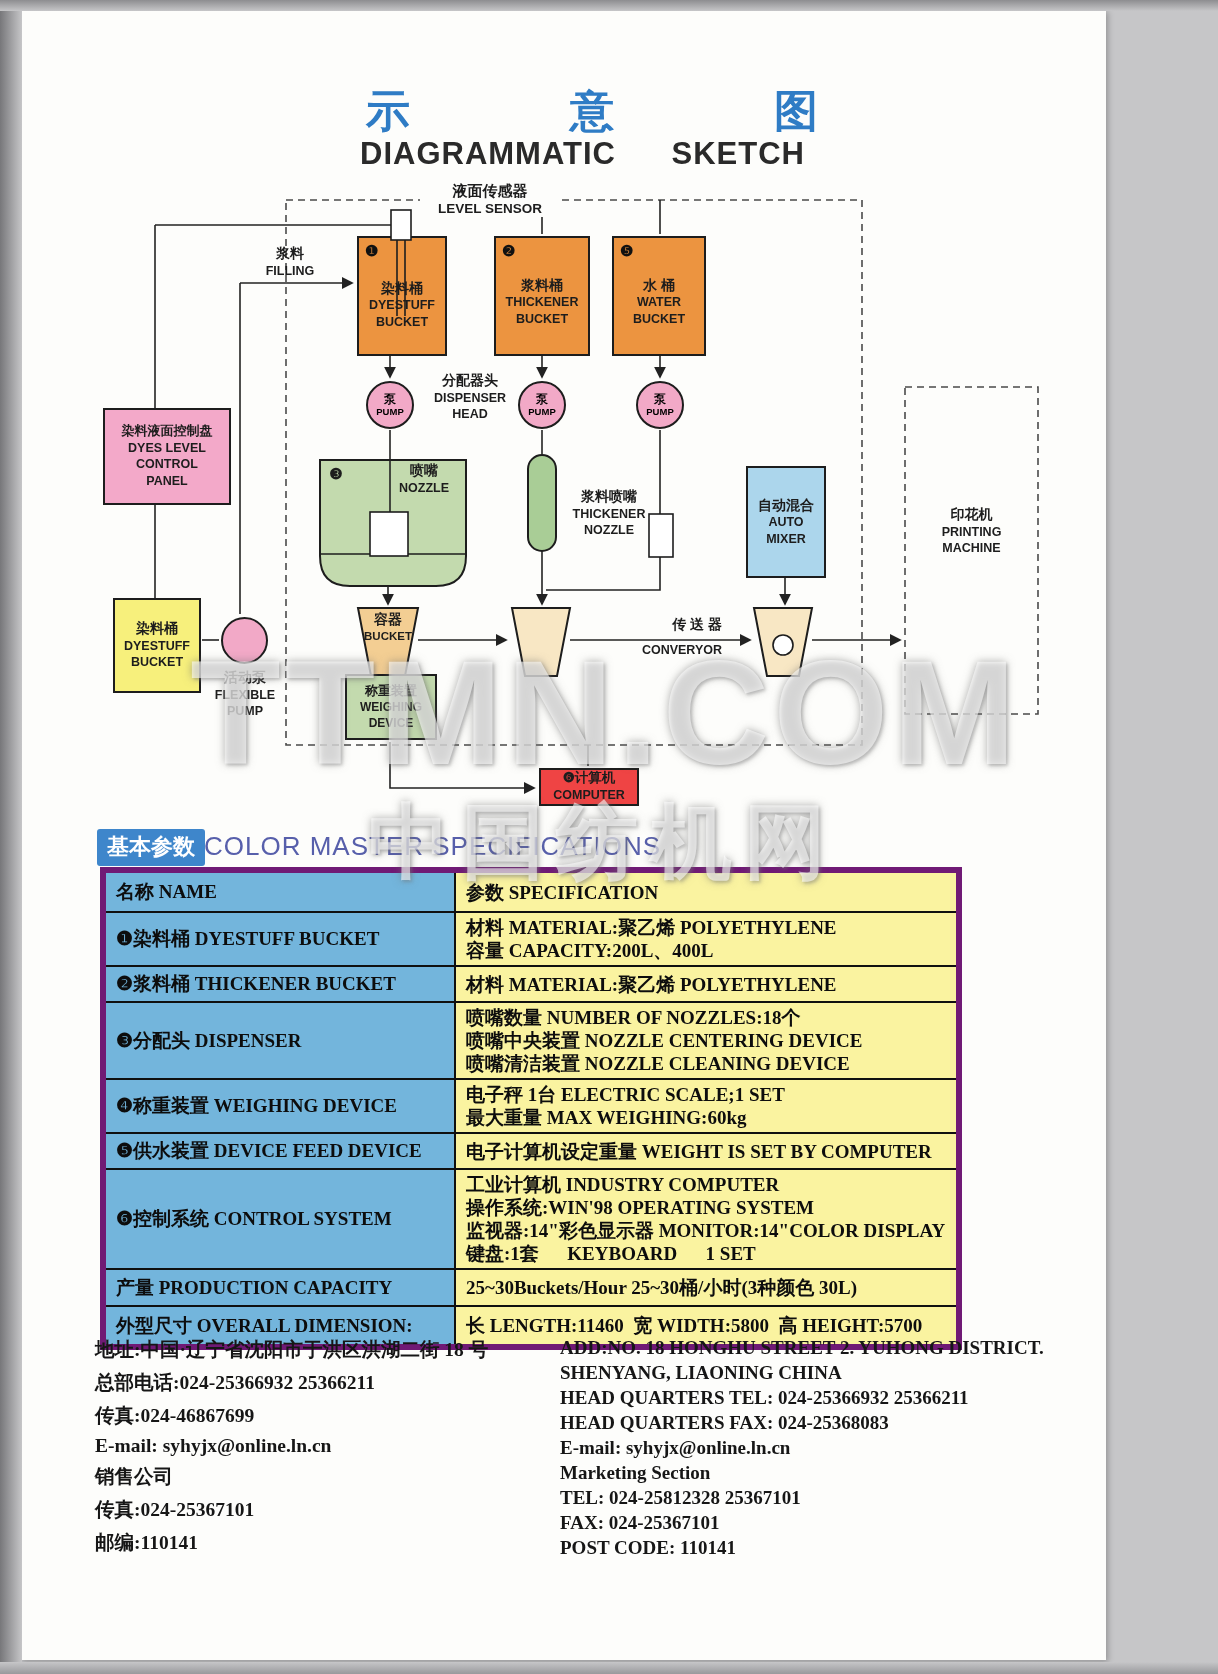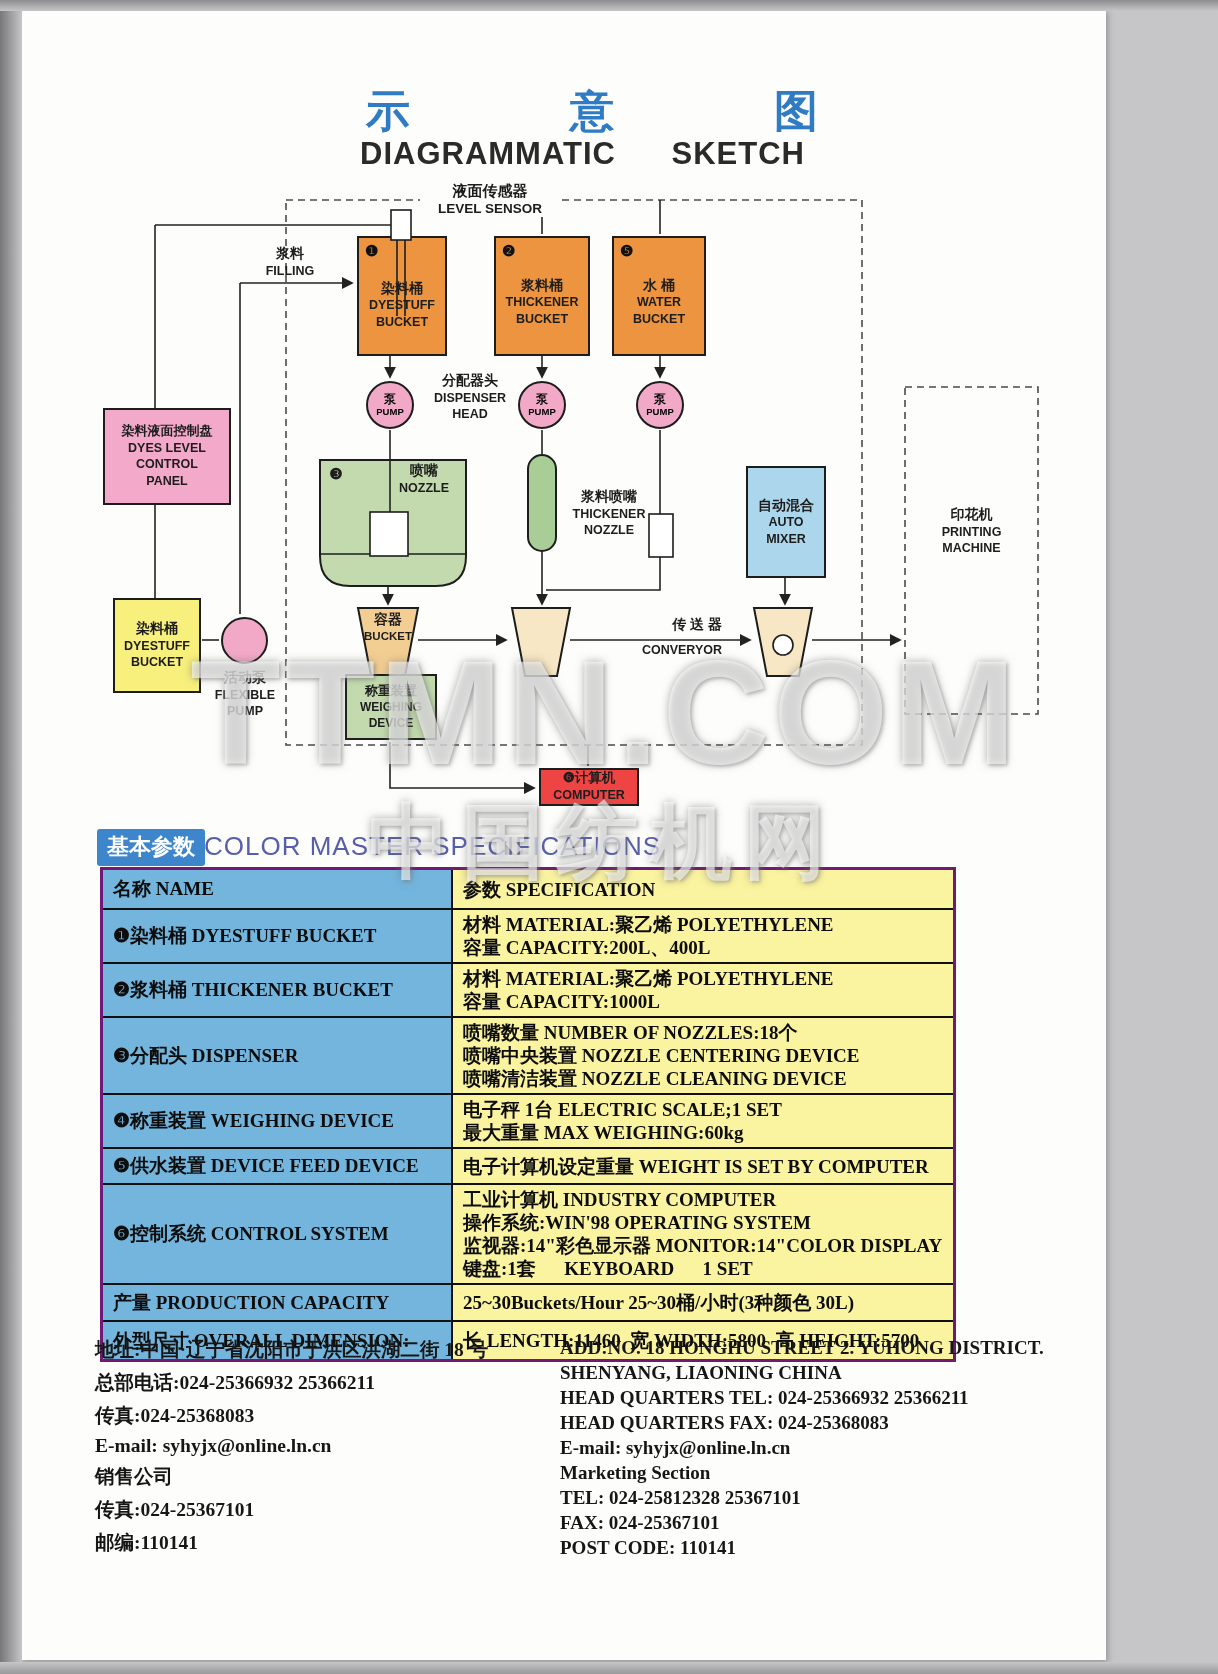--- a/index.html
+++ b/index.html
@@ -27,21 +27,21 @@
   .pump .dcn{font-size:12px;line-height:13px;}
   .pump .den{font-size:9.5px;line-height:11px;}
 
   .wm{position:absolute;z-index:6;font-weight:bold;color:rgba(255,255,255,0.58);text-shadow:0 0 8px rgba(110,110,110,0.55),2px 2px 3px rgba(120,120,120,0.3);pointer-events:none;white-space:nowrap;}
   .wm1{left:110px;top:628px;width:990px;font-size:148px;text-align:center;letter-spacing:4px;}
   .wm2{left:368px;top:788px;font-size:82px;letter-spacing:12px;}
 
   .tbl-badge{position:absolute;left:97px;top:829px;background:#3E86CB;color:#fff;font-size:22px;font-weight:bold;padding:3px 10px 4px 10px;border-radius:3px;z-index:2;}
   .tbl-heading{position:absolute;left:204px;top:831px;font-size:26px;font-weight:normal;color:#575FAB;letter-spacing:1px;z-index:2;}
 
-  .spec-table{position:absolute;left:100px;top:867px;width:850px;border:3px solid #701a75;font-family:"Liberation Serif",serif;z-index:2;background:#7f1d1d;}
+  .spec-table{position:absolute;left:100px;top:867px;width:850px;border:6px solid #701a75;font-family:"Liberation Serif",serif;z-index:2;background:#7f1d1d;}
   .trow{display:flex;border-top:2px solid #101010;min-height:32px;}
   .trow:first-child{border-top:none;}
   .tname{width:348px;background:#73B5DC;display:flex;align-items:center;padding:4px 10px;font-weight:bold;font-size:19px;color:#0d0d0d;box-sizing:border-box;flex-shrink:0;}
   .tspec{flex:1;background:#FAF3A0;border-left:2px solid #101010;padding:3px 10px;display:flex;flex-direction:column;justify-content:center;box-sizing:border-box;}
   .tline{font-weight:bold;font-size:19px;line-height:23px;color:#0d0d0d;white-space:pre-wrap;}
 
   .footer-col{position:absolute;font-family:"Liberation Serif",serif;font-weight:bold;color:#161616;z-index:2;}
   .footer-left{left:95px;top:1336px;width:455px;font-size:19.5px;}
   .footer-left .fline{margin-bottom:6px;}
   .footer-right{left:560px;top:1337px;width:495px;font-size:19px;}
@@ -246,21 +246,20 @@
       <div class="tname">❶染料桶 DYESTUFF BUCKET</div>
       <div class="tspec">
         <div class="tline">材料 MATERIAL:聚乙烯 POLYETHYLENE</div>
         <div class="tline">容量 CAPACITY:200L、400L</div>
       </div>
     </div>
     <div class="trow">
       <div class="tname">❷浆料桶 THICKENER BUCKET</div>
       <div class="tspec">
         <div class="tline">材料 MATERIAL:聚乙烯 POLYETHYLENE</div>
-        <div class="tline">容量 CAPACITY:1000L</div>
       </div>
     </div>
     <div class="trow">
       <div class="tname">❸分配头 DISPENSER</div>
       <div class="tspec">
         <div class="tline">喷嘴数量 NUMBER OF NOZZLES:18个</div>
         <div class="tline">喷嘴中央装置 NOZZLE CENTERING DEVICE</div>
         <div class="tline">喷嘴清洁装置 NOZZLE CLEANING DEVICE</div>
       </div>
     </div>
@@ -296,21 +295,21 @@
       <div class="tname">外型尺寸 OVERALL DIMENSION:</div>
       <div class="tspec">
         <div class="tline">长 LENGTH:11460  宽 WIDTH:5800  高 HEIGHT:5700</div>
       </div>
     </div>
   </div>
 
   <div class="footer-col footer-left">
     <div class="fline">地址:中国·辽宁省沈阳市于洪区洪湖二街 18 号</div>
     <div class="fline">总部电话:024-25366932  25366211</div>
-    <div class="fline">传真:024-25368083</div>
+    <div class="fline">传真:024-46867699</div>
     <div class="fline">E-mail: syhyjx@online.ln.cn</div>
     <div class="fline">销售公司</div>
     <div class="fline">传真:024-25367101</div>
     <div class="fline">邮编:110141</div>
   </div>
   <div class="footer-col footer-right">
     <div class="fline">ADD:NO. 18 HONGHU STREET 2. YUHONG DISTRICT.</div>
     <div class="fline">SHENYANG, LIAONING CHINA</div>
     <div class="fline">HEAD QUARTERS TEL: 024-25366932  25366211</div>
     <div class="fline">HEAD QUARTERS FAX: 024-25368083</div>

